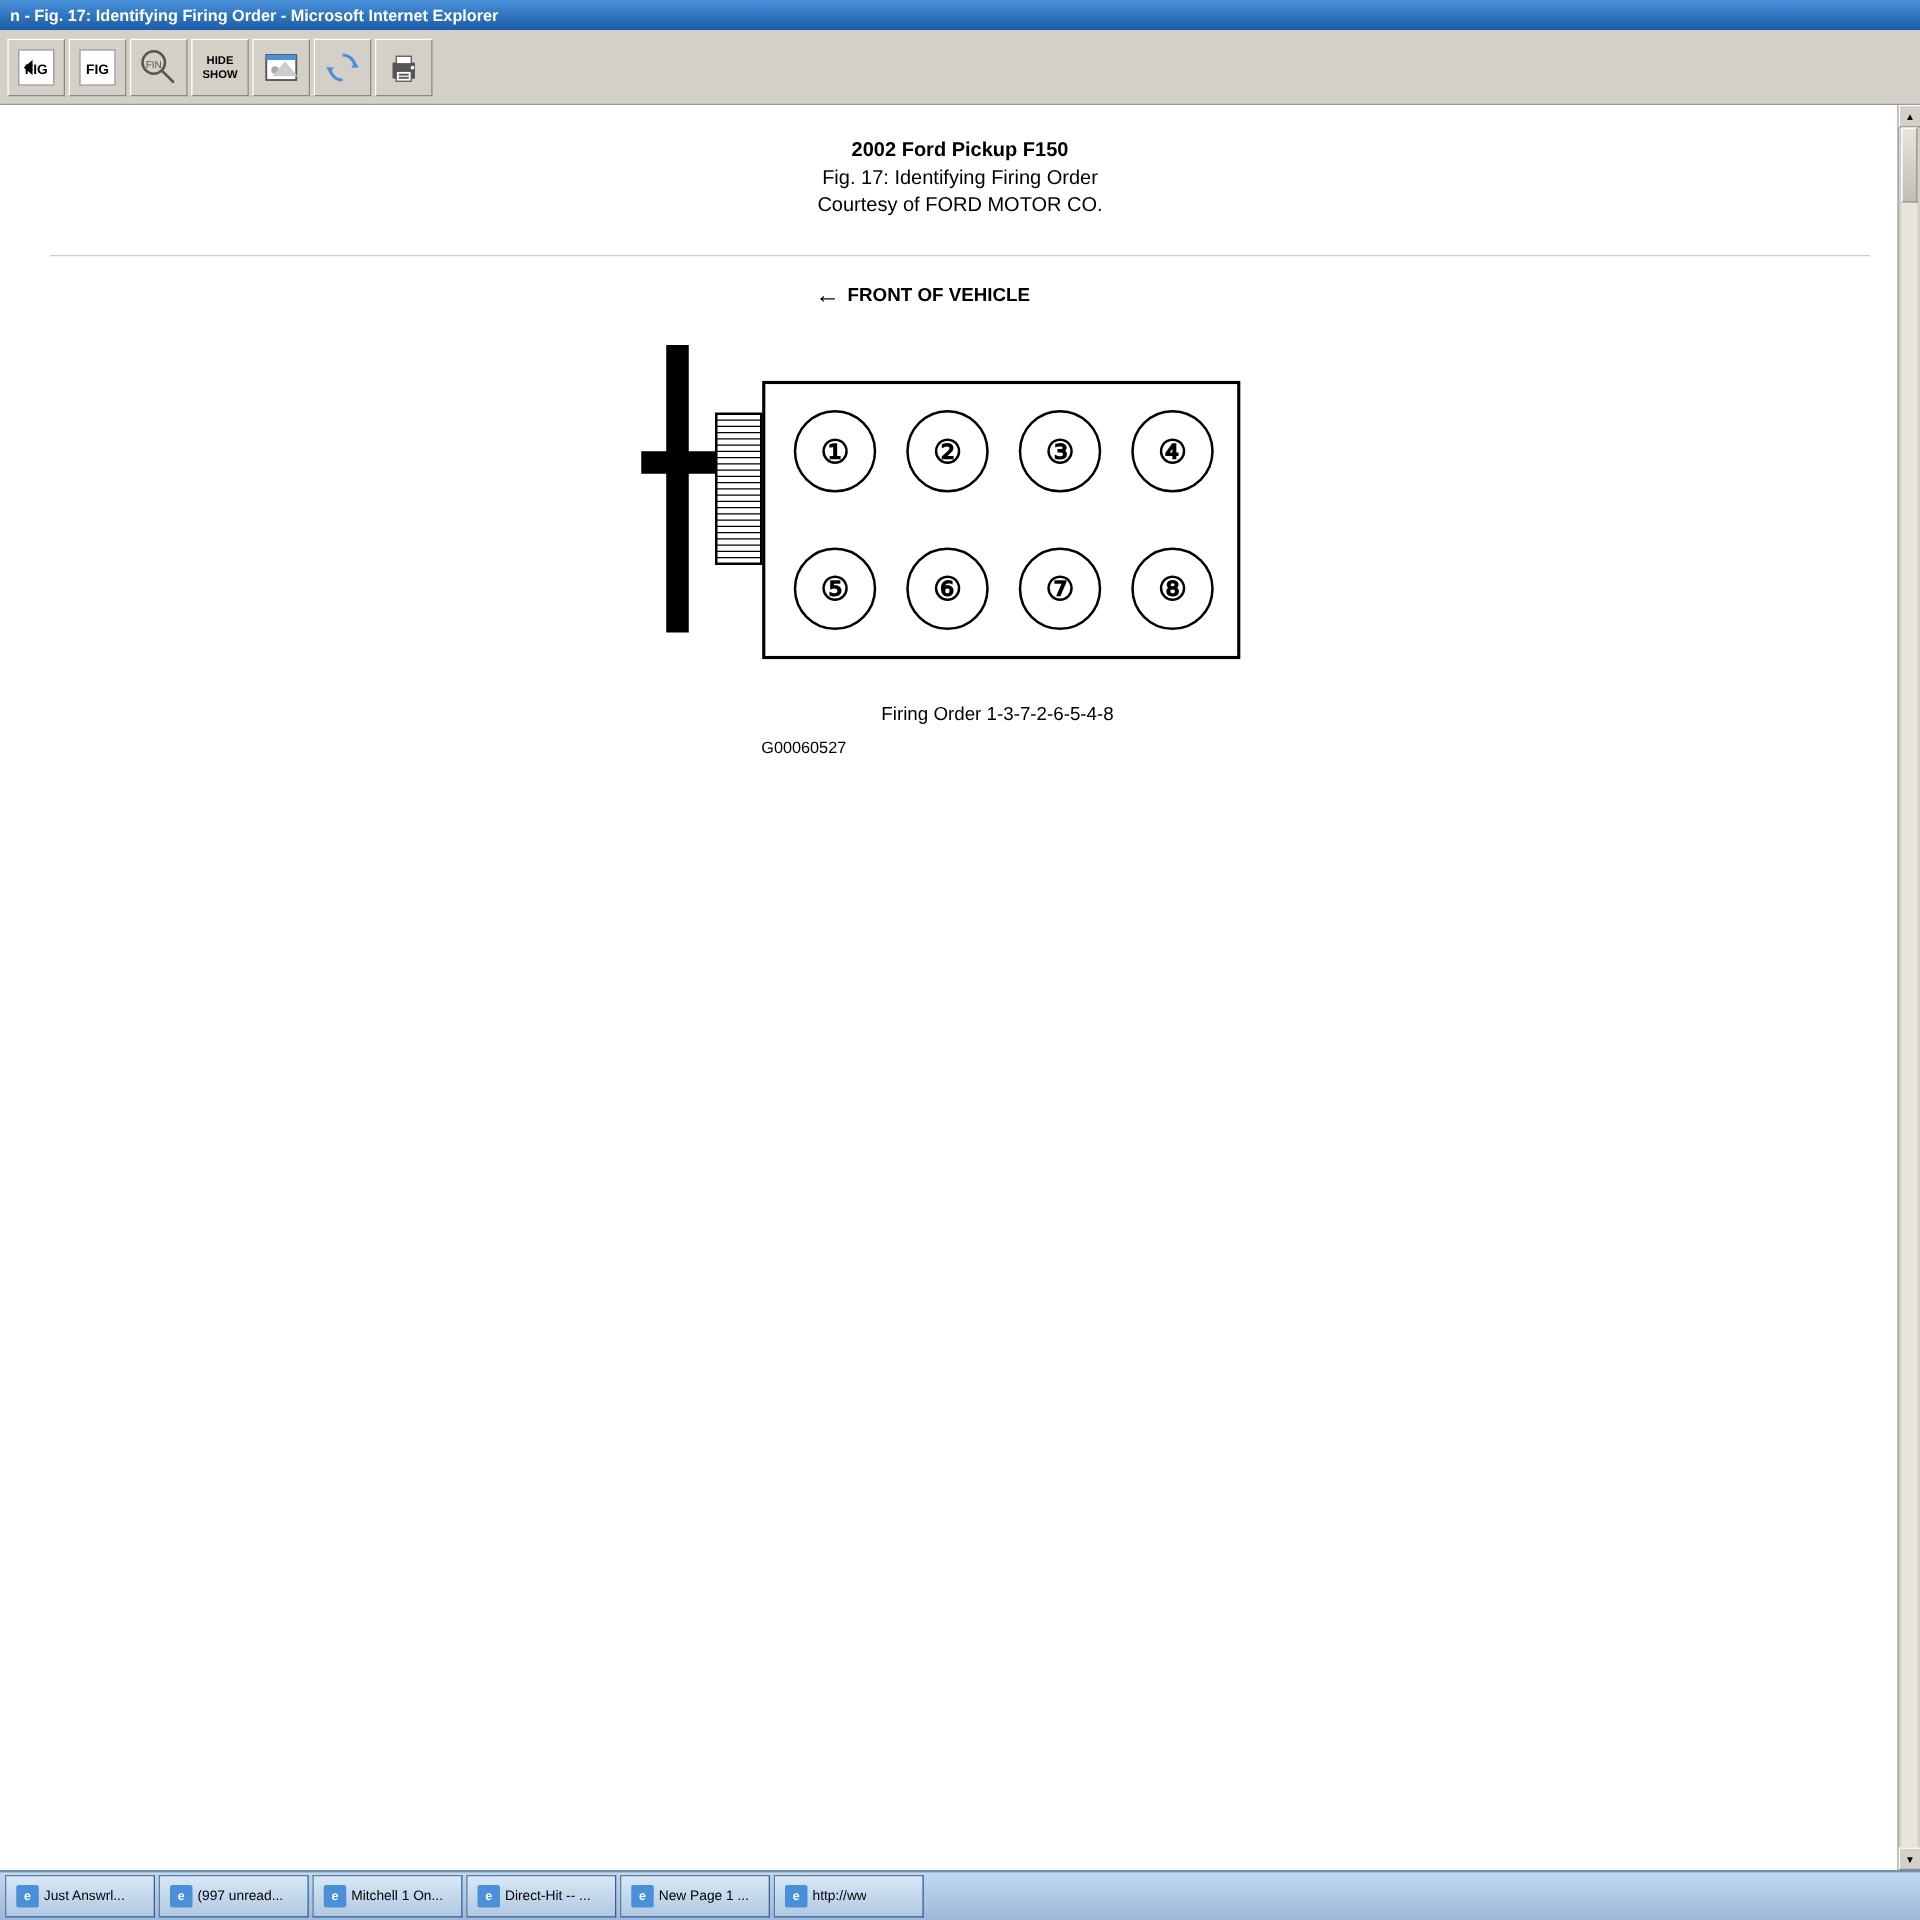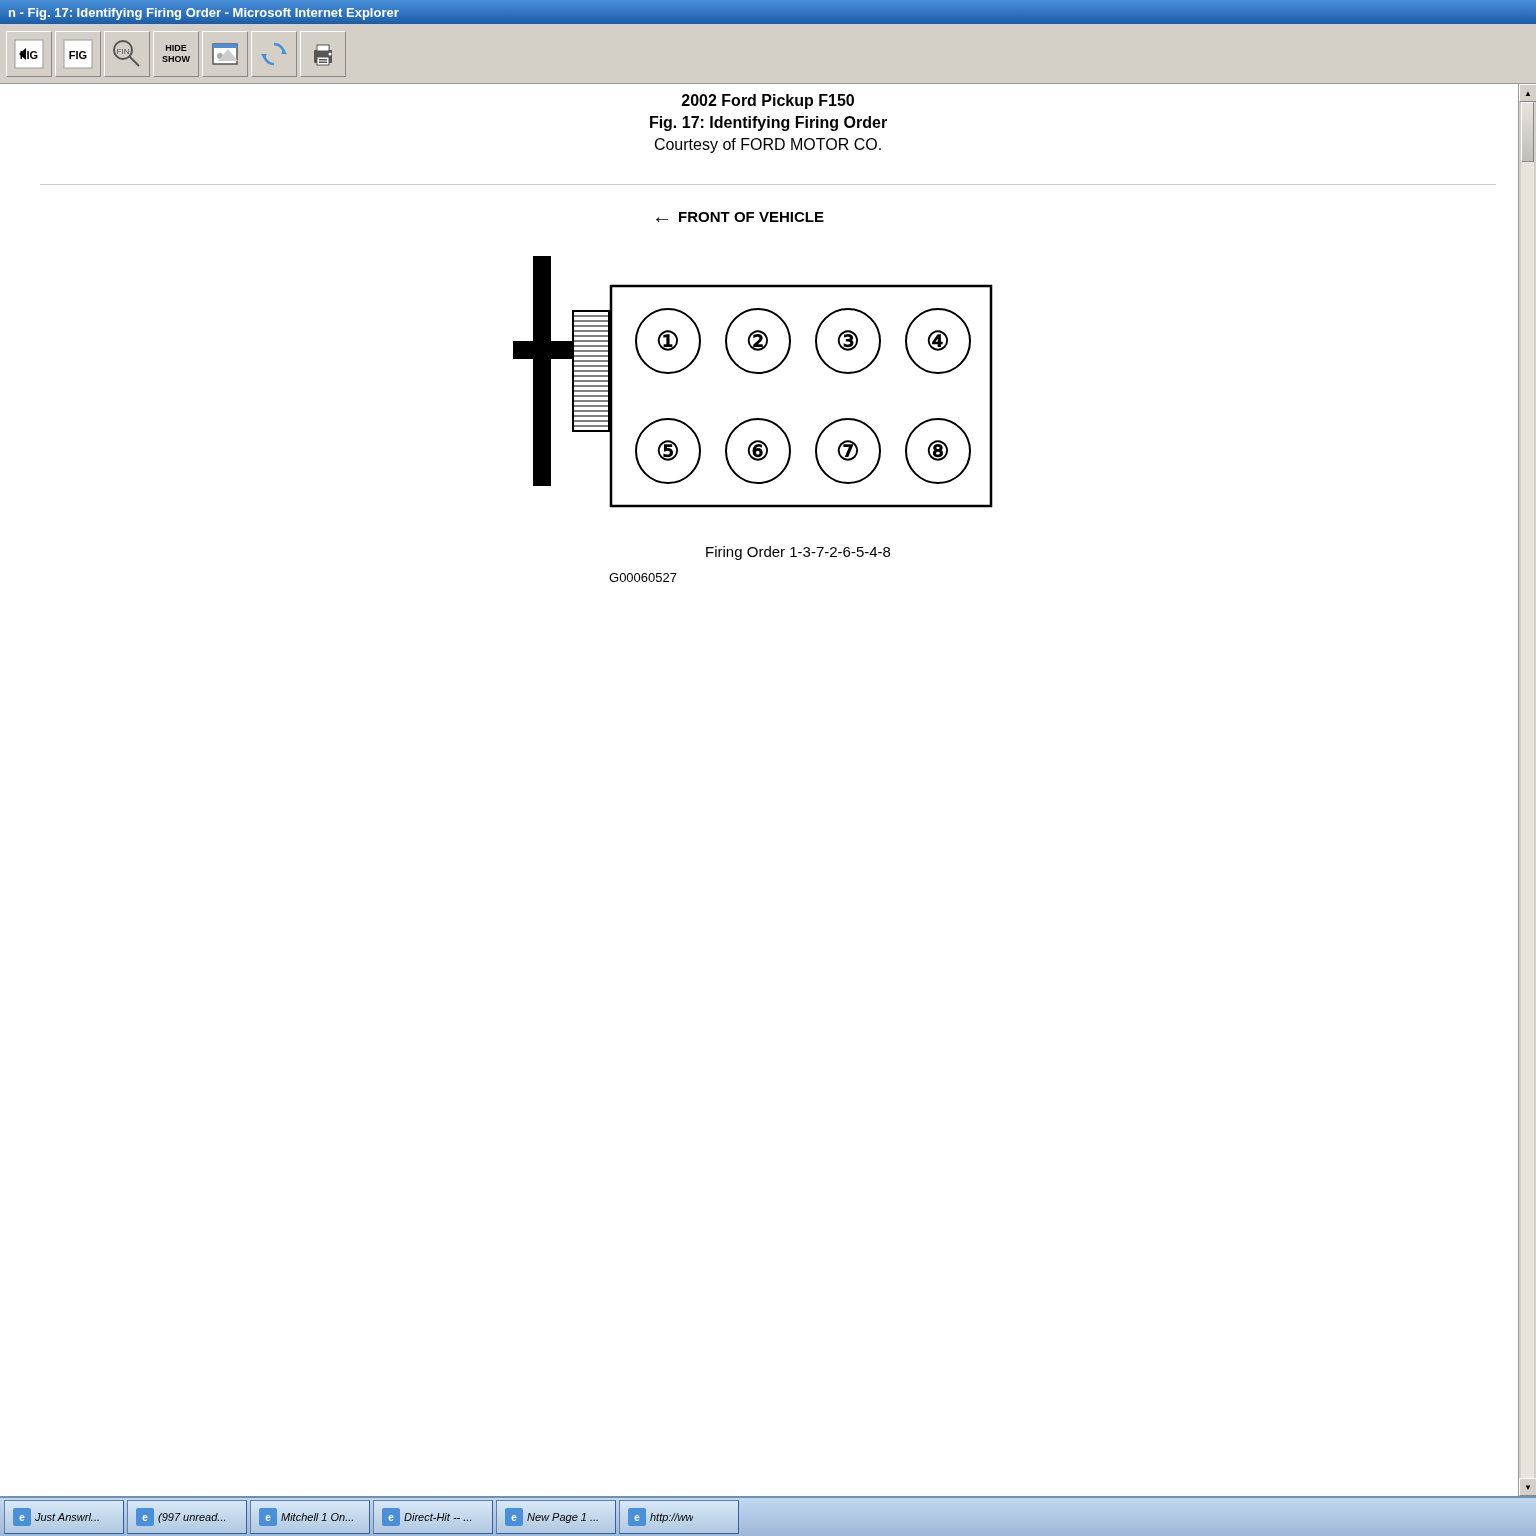--- a/index.html
+++ b/index.html
@@ -46,39 +46,39 @@
       justify-content: center;
       cursor: pointer;
       font-size: 10px;
       flex-direction: column;
       text-align: center;
     }
 
     
     .content-area {
       background: #fff;
-      padding: 8px 40px;
+      padding: 28px 40px;
       flex: 1;
       overflow: auto;
       height: calc(1536px - 24px - 60px - 40px);
       border-radius: 20px;
     }
 
     .page-title {
       text-align: center;
       font-size: 16px;
       font-weight: bold;
       margin-bottom: 4px;
       font-family: Arial, sans-serif;
     }
 
     .fig-title {
       text-align: center;
       font-size: 16px;
-      font-weight: bold;
+      font-weight: normal;
       margin-bottom: 4px;
     }
 
     .courtesy {
       text-align: center;
       font-size: 16px;
       font-weight: normal;
       margin-bottom: 30px;
     }
 
@@ -170,21 +170,20 @@
       font-size: 10px;
       font-weight: bold;
       flex-shrink: 0;
     }
 
     .taskbar-btn-text {
       overflow: hidden;
       text-overflow: ellipsis;
       white-space: nowrap;
       max-width: 90px;
-      font-style: italic;
     }
 
     
     .scrollbar-area {
       position: absolute;
       right: 0;
       top: 84px;
       width: 18px;
       height: calc(1536px - 84px - 40px);
       background: #d4d0c8;

